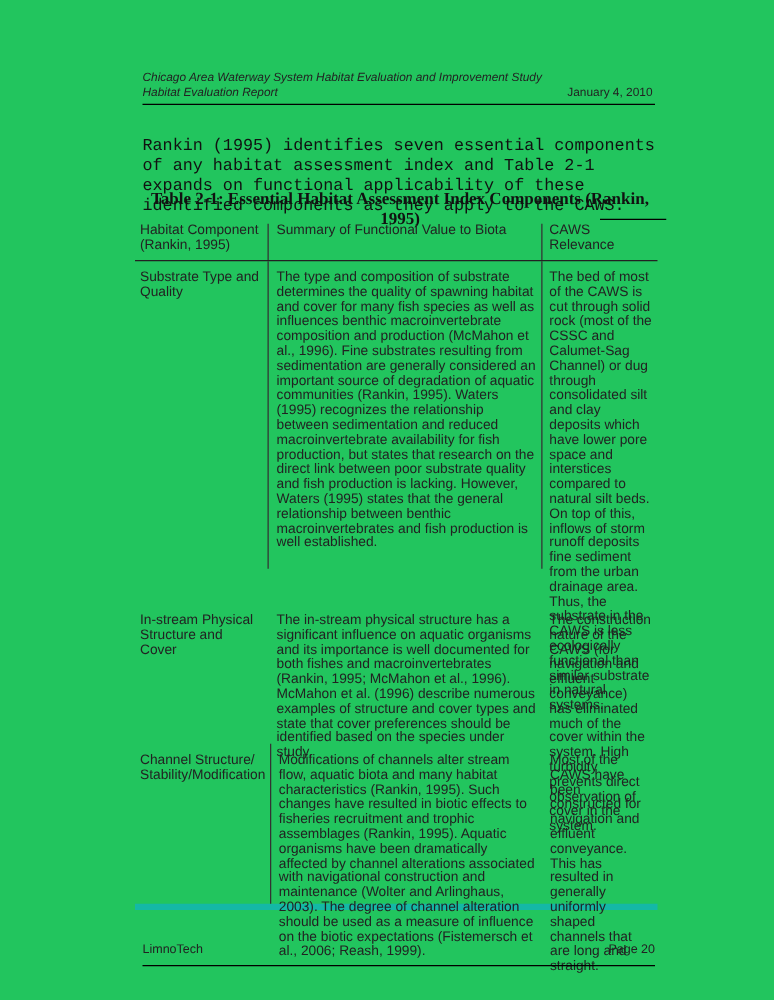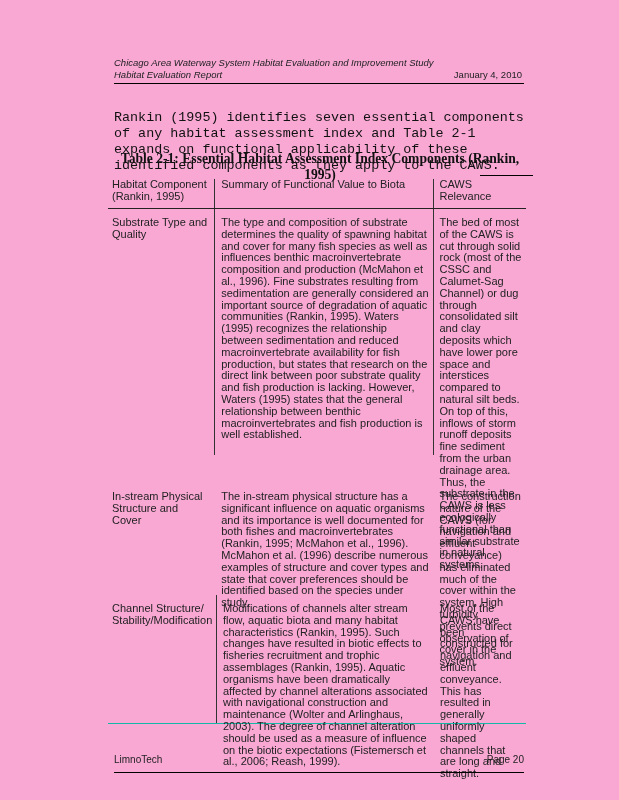--- a/index.html
+++ b/index.html
@@ -1,17 +1,17 @@
 <!DOCTYPE html>
 <html><head>
 <meta charset="utf-8">
 <style>
   html, body { margin: 0; padding: 0; background: #ffffff; }
   body { width: 619px; height: 800px; position: relative; overflow: hidden; color: #111; }
-  .page { position: absolute; left: 0; top: 0; width: 619px; height: 800px; background: #f9a8d4; }
+  .page { position: absolute; left: 0; top: 0; width: 619px; height: 800px; background: #22c55e; }
 
   .hdr { position: absolute; left: 114px; width: 408px; top: 57px; font-family: "Liberation Sans", sans-serif; font-size: 9.5px; font-style: italic; color: #222; line-height: 12px; }
   .hdr .row2 { display: flex; justify-content: space-between; }
   .hdr .date { font-style: normal; }
   .hdr-rule { position: absolute; left: 114px; width: 410px; top: 83px; height: 0; border-top: 1px solid #000; }
 
   .intro { position: absolute; left: 114px; top: 110px; width: 412px; font-family: Liberation Mono, monospace; font-size: 13.4px; line-height: 16px; color: #111; }
 
   .caption { position: absolute; left: 114px; width: 412px; top: 151px; text-align: center; font-family: "Liberation Serif", serif; font-weight: bold; font-size: 13.6px; color: #111; }
 
@@ -19,21 +19,21 @@
   .top-rule { position: absolute; left: 372px; top: 0; width: 53px; border-top: 1px solid #000; }
   .thead { display: flex; border-bottom: 1px solid #222; padding-top: 4px; height: 29px; }
   .thead .c1, .row .c1 { width: 100px; padding: 0 4px 0 4px; }
   .thead .c2, .row .c2 { width: 212px; padding: 0 4px 0 6px; border-left: 1px solid #333; }
   .thead .c3, .row .c3 { width: 84px; padding: 0 4px 0 5px; border-left: 1px solid #333; }
   .thead div { font-weight: normal; }
   .row { display: flex; justify-content: space-between; }
   .row .c1, .row .c2, .row .c3 { padding-top: 8px; padding-bottom: 6px; }
   .row.r1 { height: 246px; }
   .row.r2 { height: 112px; margin-top: 28px; }
-  .row.r3 { height: 128px; border-bottom: 1px solid #14b8a6; }
+  .row.r3 { height: 128px; border-bottom: 5px solid #14b8a6; }
   .row.r2 .c2, .row.r2 .c3 { border-left-color: transparent; }
 
   .ftr-rule { position: absolute; left: 114px; width: 410px; top: 772px; border-top: 1px solid #000; }
   .ftr { position: absolute; left: 114px; width: 410px; top: 754px; display: flex; justify-content: space-between; font-family: "Liberation Sans", sans-serif; font-size: 10px; color: #222; }
 </style>
 </head>
 <body>
 
 <div class="page">
 

